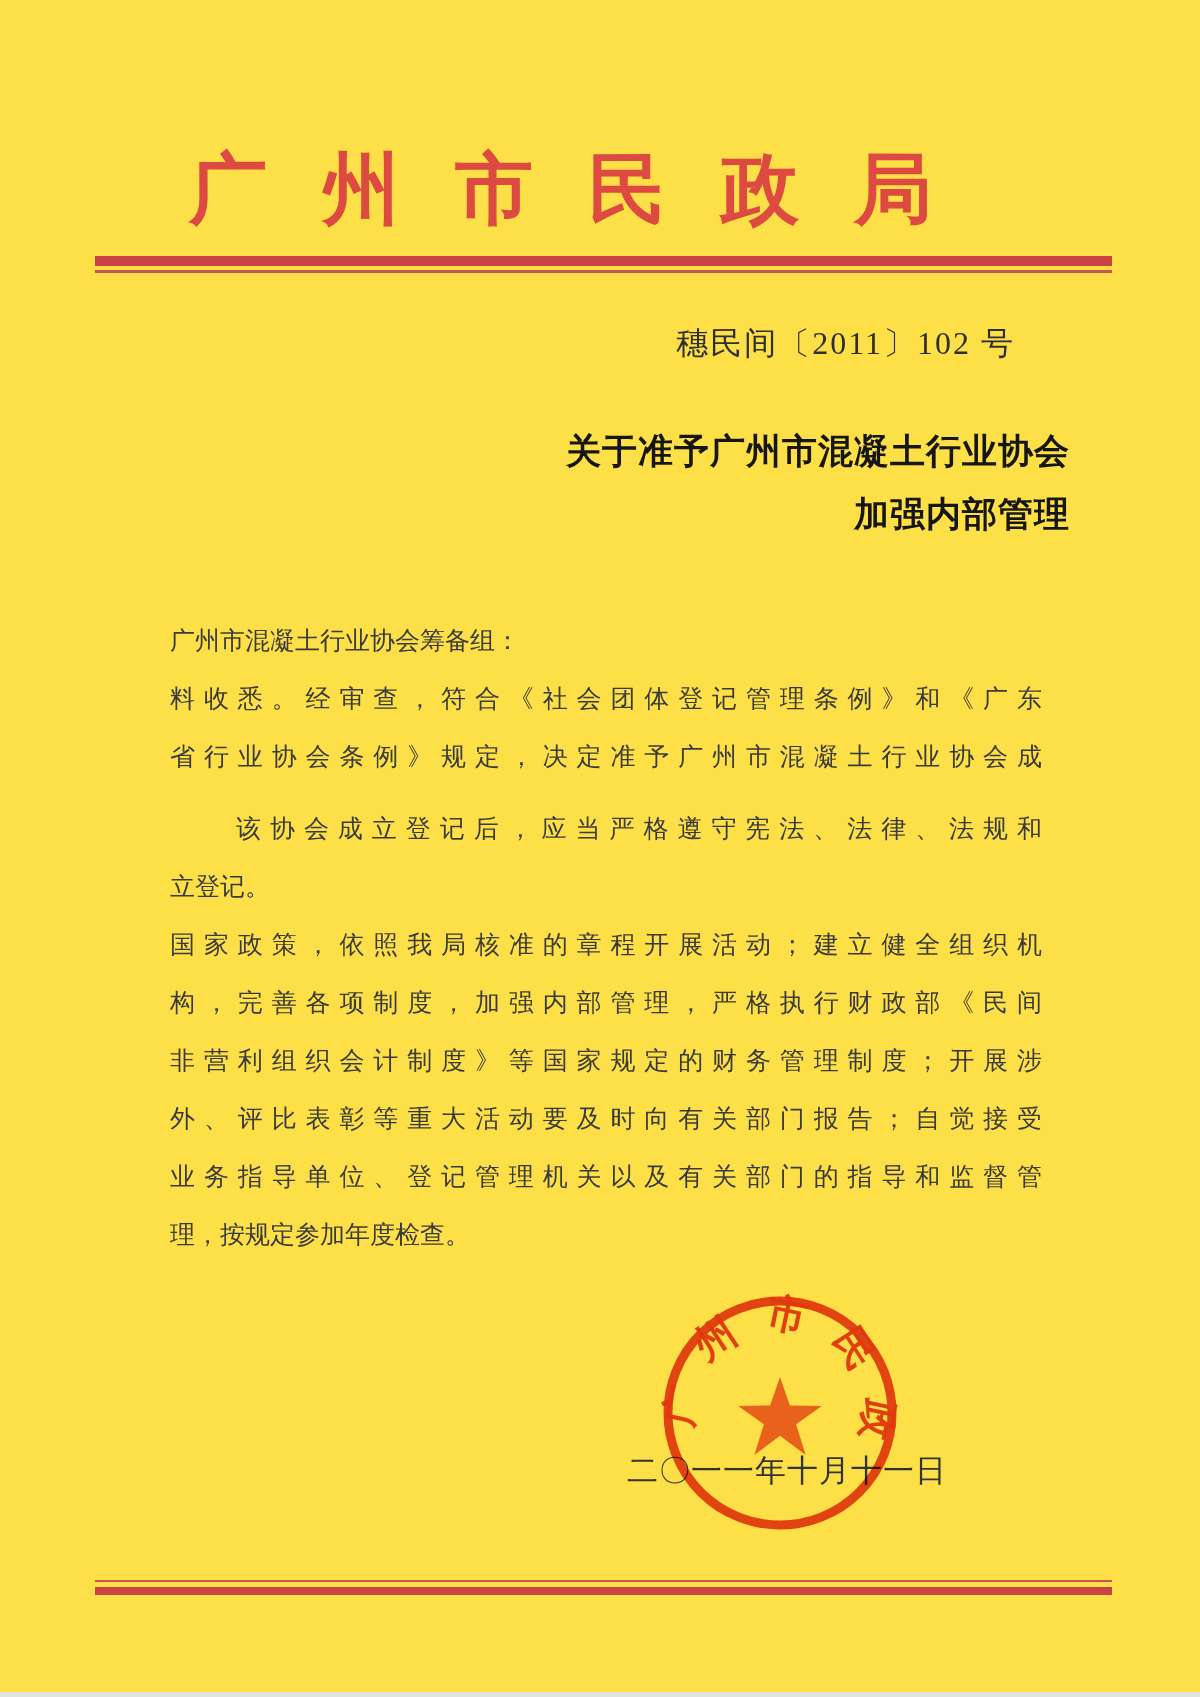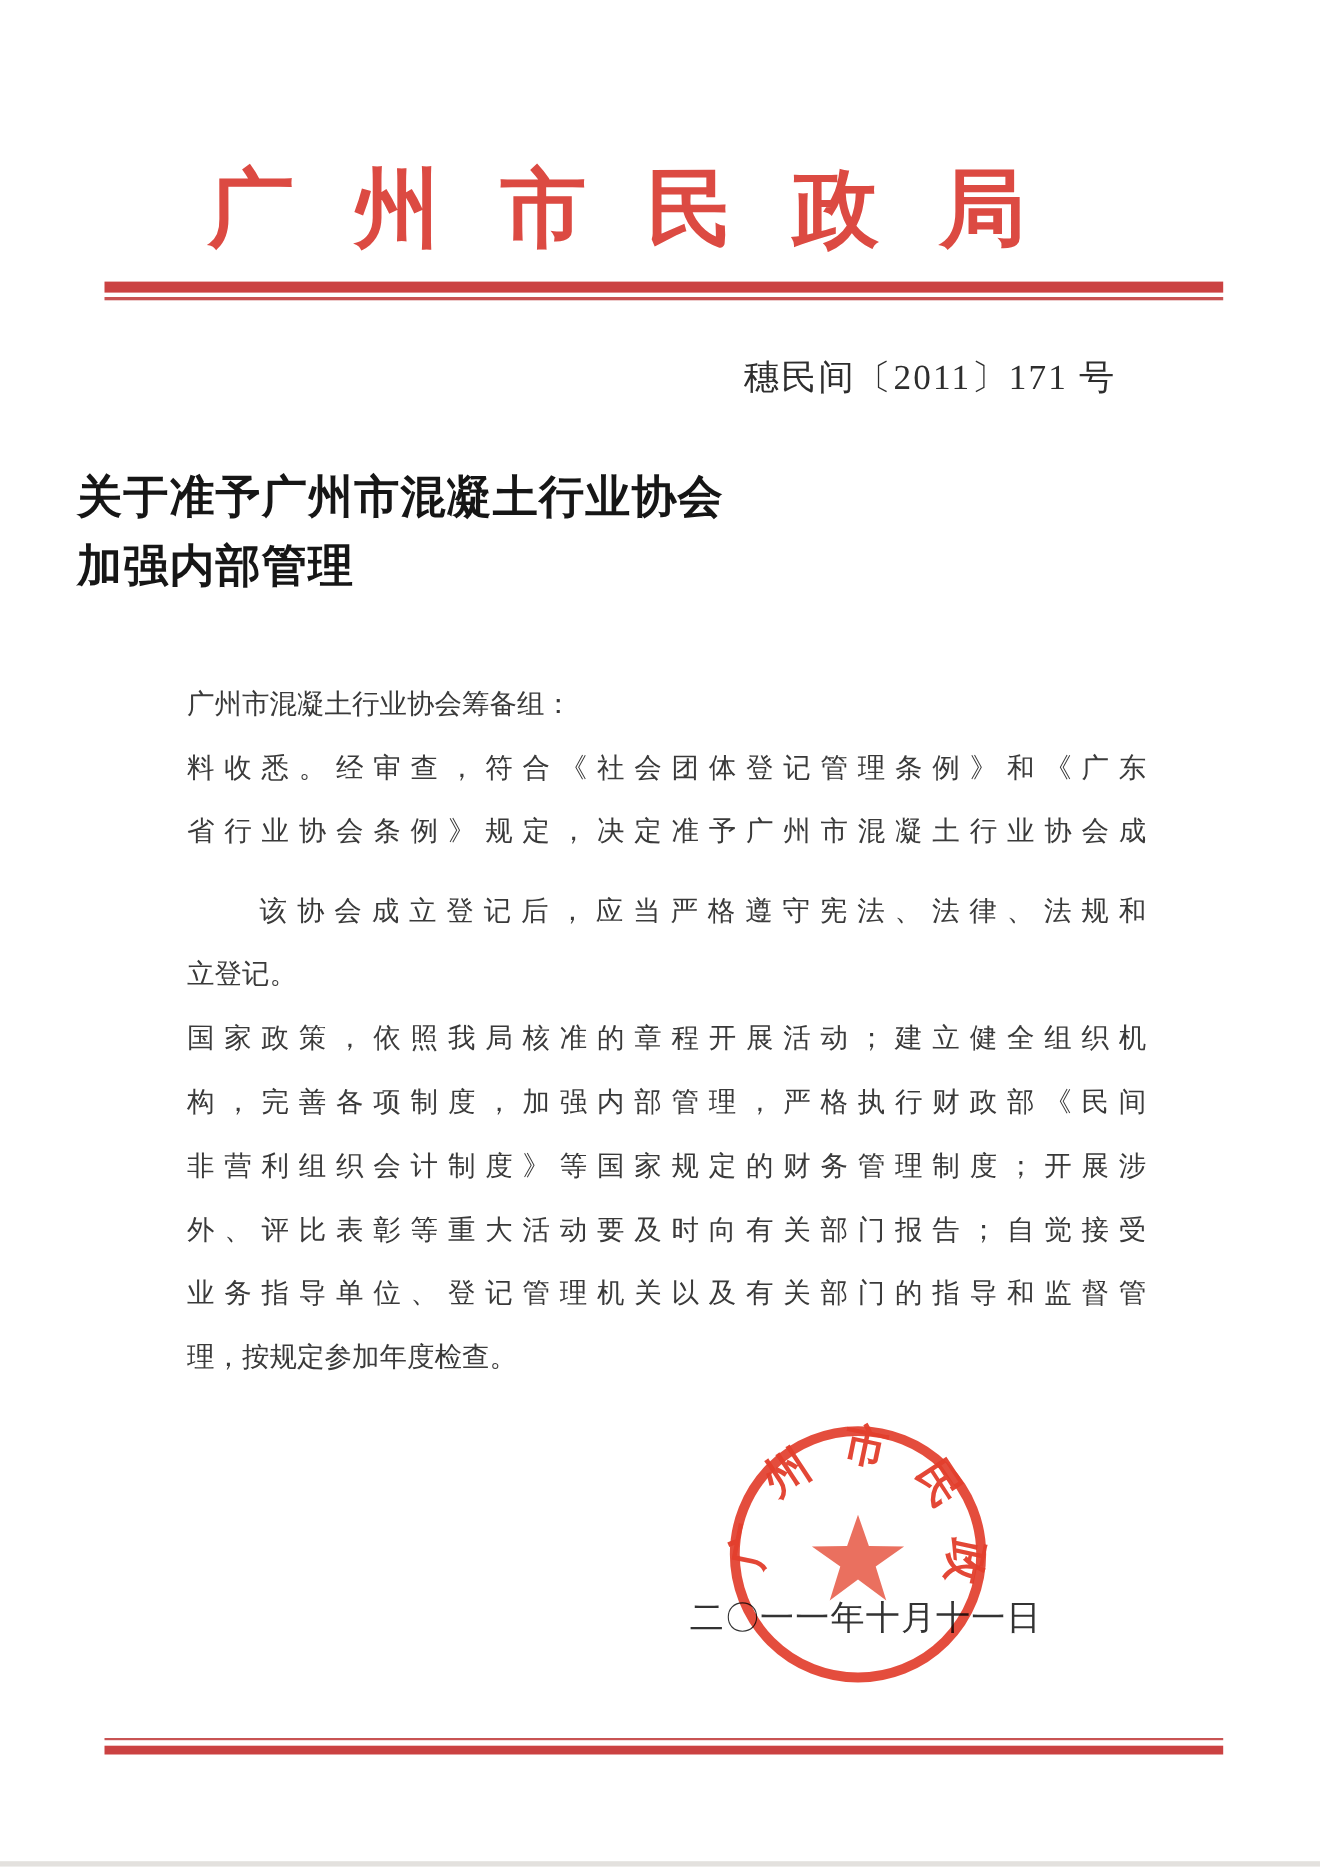--- a/index.html
+++ b/index.html
@@ -4,21 +4,21 @@
 <style>
   html,body{margin:0;padding:0;}
   body{
     font-family:"Liberation Serif","DejaVu Serif",serif;
     background:#e9e7e4;
   }
   .page{
     position:relative;
     width:1200px;height:1697px;
     margin:0 auto;
-    background:#ffffff;
+    background:#fde047;
     overflow:hidden;
   }
   
   .scan-edge{
     position:absolute;left:0;bottom:0;width:100%;height:5px;
     background:#e3e1de;
   }
 
   
   .agency{
@@ -41,22 +41,22 @@
   .docnum{
     position:absolute;top:322px;right:185px;
     font-size:32px;color:#2e2e2e;
     letter-spacing:2px;
     white-space:nowrap;
   }
 
   
   .title{
     position:absolute;top:420px;left:70px;width:1000px;
-    text-align:left;
-    font-size:41px;font-weight:700;
+    text-align:right;
+    font-size:35px;font-weight:700;
     color:#161616;
     line-height:63px;
     letter-spacing:1px;
   }
 
   
   .body-text{
     position:absolute;top:612px;left:170px;width:872px;
     font-size:25px;color:#3a3a3a;
     line-height:58px;
@@ -93,21 +93,21 @@
 </style>
 </head>
 <body>
 
 <div class="page">
 
   <div class="agency">广州市民政局</div>
   <div class="rule rule-top-thick"></div>
   <div class="rule rule-top-thin"></div>
 
-  <div class="docnum">穗民间〔2011〕171 号</div>
+  <div class="docnum">穗民间〔2011〕102 号</div>
 
   <div class="title">
     <div>关于准予广州市混凝土行业协会</div>
     <div>加强内部管理</div>
   </div>
 
   <div class="body-text">
     <div class="line">广州市混凝土行业协会筹备组：</div>
 
     <div class="line justify">料收悉。经审查，符合《社会团体登记管理条例》和《广东</div>

